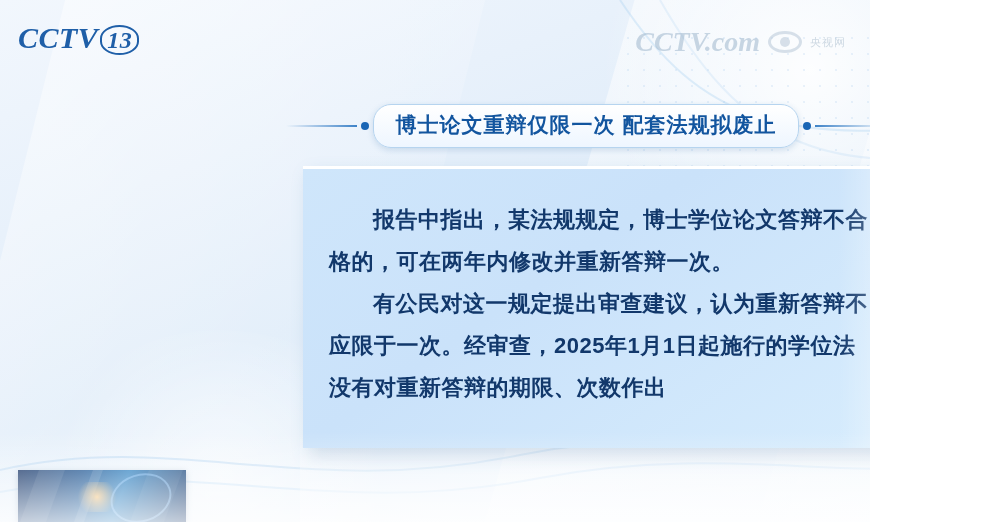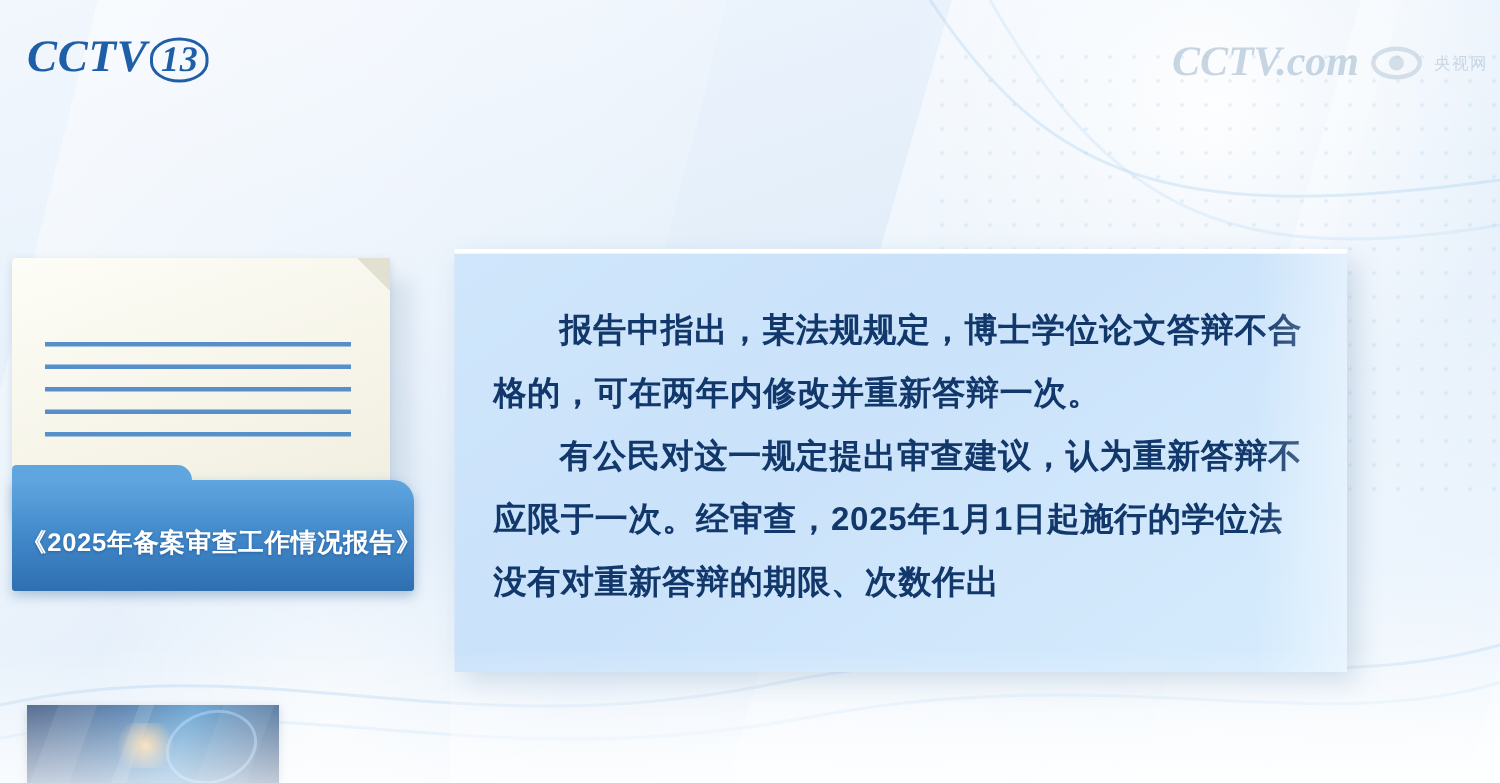--- a/index.html
+++ b/index.html
@@ -8,21 +8,21 @@
   }
   body {
     width: 1000px;
     height: 522px;
     overflow: hidden;
     font-family: "Liberation Sans", sans-serif;
   }
 
   #stage {
     position: relative;
-    width: 1000px;
+    width: 870px;
     height: 522px;
     background: linear-gradient(160deg, #f2f7fd 0%, #e8f1fb 28%, #dfecf9 52%, #eaf3fc 76%, #f4f9fe 100%);
     overflow: hidden;
   }
 
   
   .bg-sheen {
     position: absolute;
     background: linear-gradient(120deg, rgba(255,255,255,0.85), rgba(255,255,255,0));
     pointer-events: none;
@@ -82,21 +82,21 @@
     color: #ffffff;
     font-family: "Liberation Serif", serif;
     font-size: 21px;
     font-weight: bold;
     letter-spacing: 6px;
     padding: 2px 8px 3px 10px;
   }
 
   
   .watermark {
-    position: absolute; right: 8px; top: 26px;
+    position: absolute; right: 24px; top: 26px;
     display: flex; align-items: center; gap: 8px;
     opacity: .55;
   }
   .wm-text {
     font-family: "Liberation Serif", serif;
     font-size: 28px;
     font-weight: bold;
     font-style: italic;
     color: #9fb7cd;
     letter-spacing: 0px;
@@ -286,36 +286,28 @@
 
   <div class="watermark">
     <div class="wm-text">CCTV.com</div>
     <div class="wm-eye">
       <div class="o"></div>
         <div class="p"></div>
     </div>
     <div class="wm-cn">央视网</div>
   </div>
 
-
-  <div class="doc">
-    <div class="doc-shadow"></div>
-    <div class="doc-paper">
-      <div class="corner"></div>
-      <div class="doc-lines">
-        <div></div>
-          <div></div>
-          <div></div>
-          <div></div>
-          <div></div>
-      </div>
-    </div>
-    <div class="doc-folder"></div>
-    <div class="doc-title">《2025年备案审查工作情况报告》</div>
-  </div>
+  <div class="headline-wrap">
+    <div class="hl-rule"></div>
+    <div class="hl-dot"></div>
+    <div class="headline">博士论文重辩仅限一次   配套法规拟废止</div>
+    <div class="hl-dot"></div>
+    <div class="hl-rule right"></div>
+  </div>
+
 
   <div class="card">
     <div class="card-body">
       <p>报告中指出，某法规规定，博士学位论文答辩不合格的，可在两年内修改并重新答辩一次。</p>
       <p>有公民对这一规定提出审查建议，认为重新答辩不应限于一次。经审查，2025年1月1日起施行的学位法没有对重新答辩的期限、次数作出</p>
     </div>
   </div>
 
   <div class="thumb">
     <div class="streak s1"></div>

